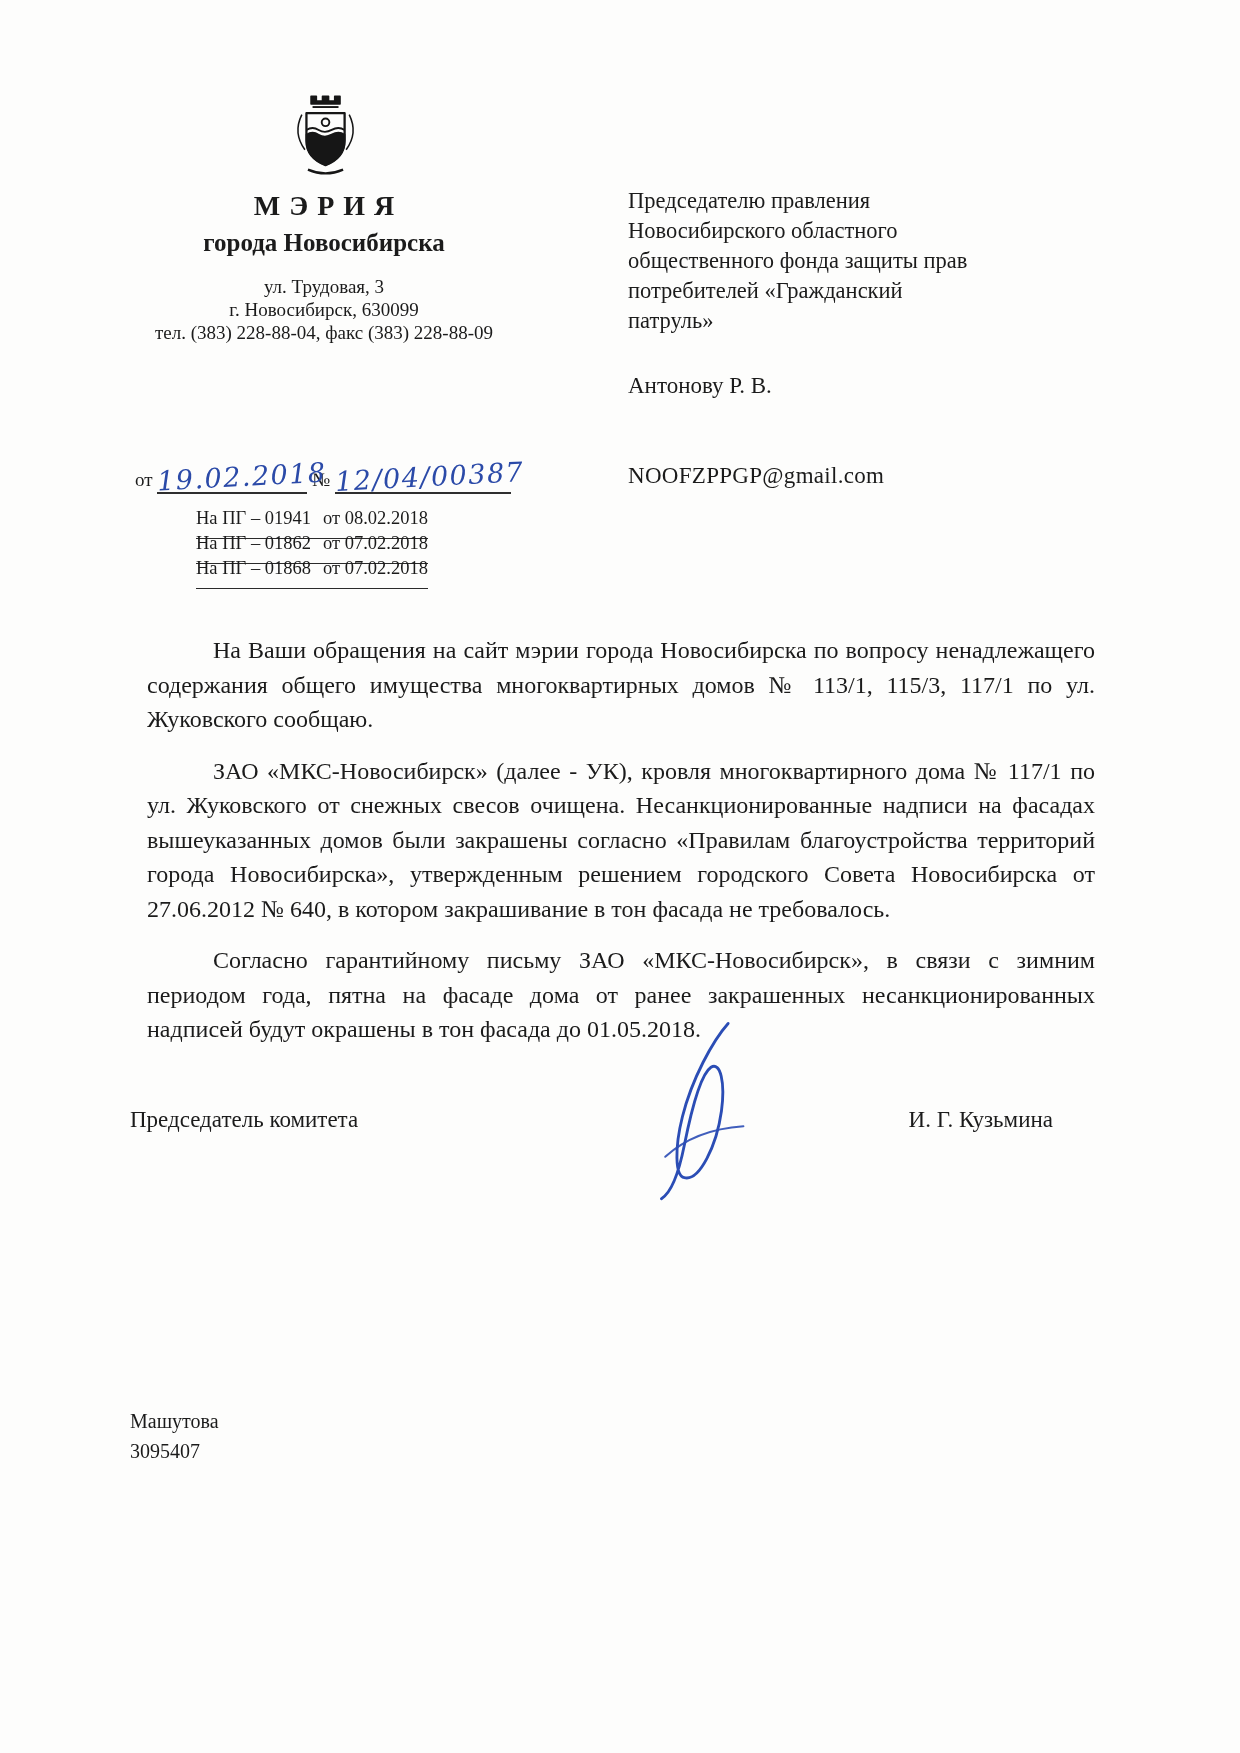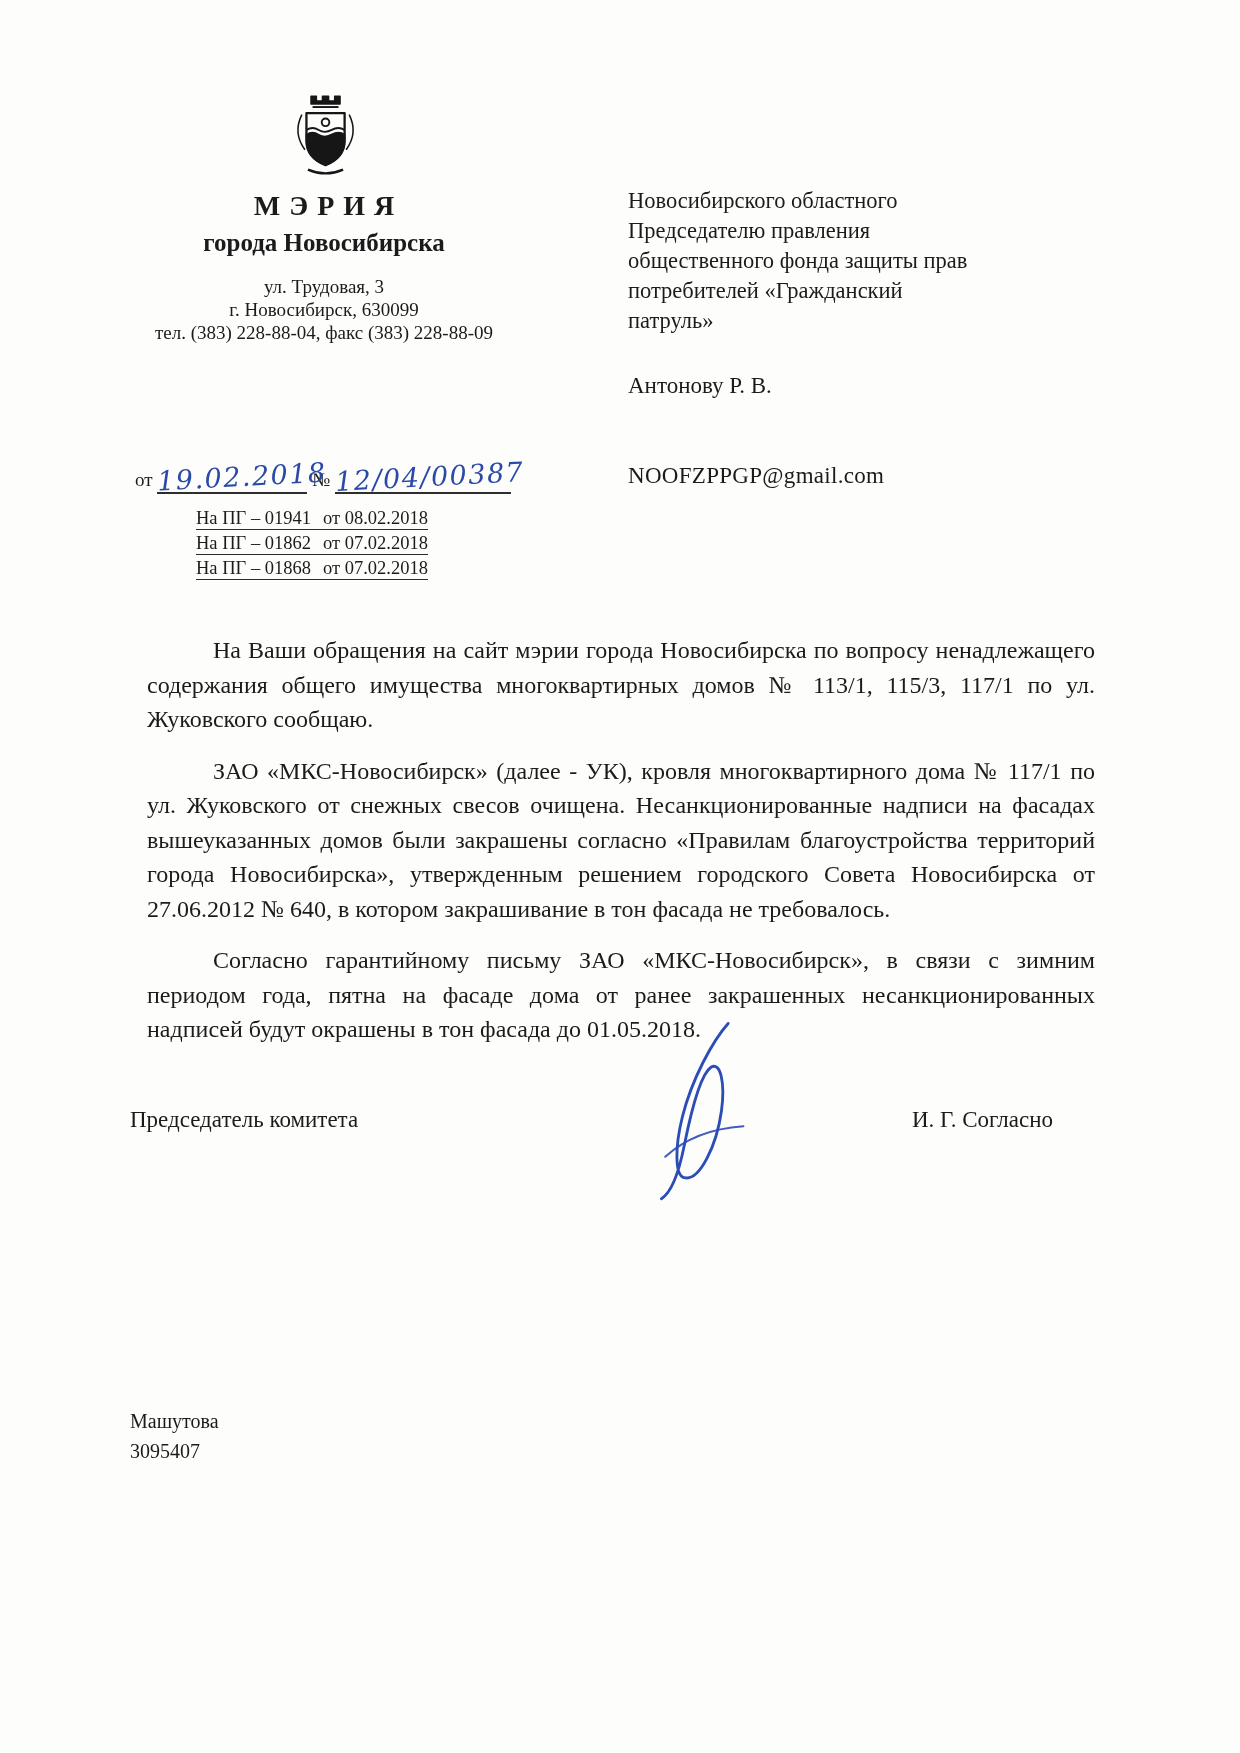--- a/index.html
+++ b/index.html
@@ -44,21 +44,21 @@
   .hw {
     font-family: "DejaVu Serif", serif; font-style: italic;
     font-size: 27px; color: #2b4aa8; letter-spacing: 1.5px;
     display: inline-block; transform: rotate(-3deg) translateY(1px);
     white-space: nowrap;
   }
 
   
   .refs { position: absolute; left: 196px; top: 508px; font-size: 18.5px; }
   .ref-row { margin-bottom: 4px; line-height: 21px; }
-  .ref-underline { border-bottom: 1.6px solid #2a2a2a; padding-bottom: 1px; }
+  .ref-underline { border-bottom: 1.6px solid #2a2a2a; padding-bottom: 10px; }
   .ref-gap { display: inline-block; width: 12px; }
 
   
   .recipient {
     position: absolute; left: 628px; top: 186px;
     width: 460px; font-size: 22.5px; line-height: 30px;
   }
   .recipient-name  { margin-top: 35px; font-size: 23px; }
   .recipient-email { margin-top: 60px; font-size: 23px; letter-spacing: 0.3px; }
 
@@ -122,38 +122,38 @@
     </div>
     <div class="ref-row">
       <span class="ref-underline"><span>На ПГ – 01862</span><span class="ref-gap"></span><span>от 07.02.2018</span></span>
     </div>
     <div class="ref-row">
       <span class="ref-underline"><span>На ПГ – 01868</span><span class="ref-gap"></span><span>от 07.02.2018</span></span>
     </div>
   </div>
 
   <div class="recipient">
+    <div>Председателю правления</div>
     <div>Новосибирского областного</div>
-    <div>Председателю правления</div>
     <div>общественного фонда защиты прав</div>
     <div>потребителей «Гражданский</div>
     <div>патруль»</div>
     <div class="recipient-name">Антонову Р. В.</div>
     <div class="recipient-email">NOOFZPPGP@gmail.com</div>
   </div>
 
   <main class="body-text">
     <p>На Ваши обращения на сайт мэрии города Новосибирска по вопросу ненадлежащего содержания общего имущества многоквартирных домов № 113/1, 115/3, 117/1 по ул. Жуковского сообщаю.</p>
     <p>ЗАО «МКС-Новосибирск» (далее - УК), кровля многоквартирного дома № 117/1 по ул. Жуковского от снежных свесов очищена.  Несанкционированные надписи на фасадах вышеуказанных домов были закрашены согласно «Правилам благоустройства территорий города Новосибирска», утвержденным решением городского Совета Новосибирска от 27.06.2012 № 640, в котором закрашивание в тон фасада не требовалось.</p>
     <p>Согласно гарантийному письму ЗАО «МКС-Новосибирск», в связи с зимним периодом года, пятна на фасаде дома от ранее закрашенных несанкционированных надписей будут окрашены в тон фасада до 01.05.2018.</p>
   </main>
 
   <div class="sign-row">
     <span class="sign-title">Председатель комитета</span>
-    <span class="sign-name">И. Г. Согласно</span>
+    <span class="sign-name">И. Г. Кузьмина</span>
   </div>
 
   <div class="signature-ink">
     <svg viewBox="0 0 150 210" width="145" height="200" aria-hidden="true">
       <g stroke="#2b4db5" fill="none" stroke-linecap="round">
         <path d="M104 12 C 88 30, 66 70, 56 110 C 48 142, 48 172, 58 174 C 74 178, 92 140, 97 104 C 101 74, 96 52, 86 58 C 74 66, 64 110, 58 140 C 52 170, 44 190, 34 196" stroke-width="3"></path>
         <path d="M38 152 C 60 132, 90 122, 120 120" stroke-width="2.2" opacity="0.9"></path>
       </g>
     </svg>
   </div>

